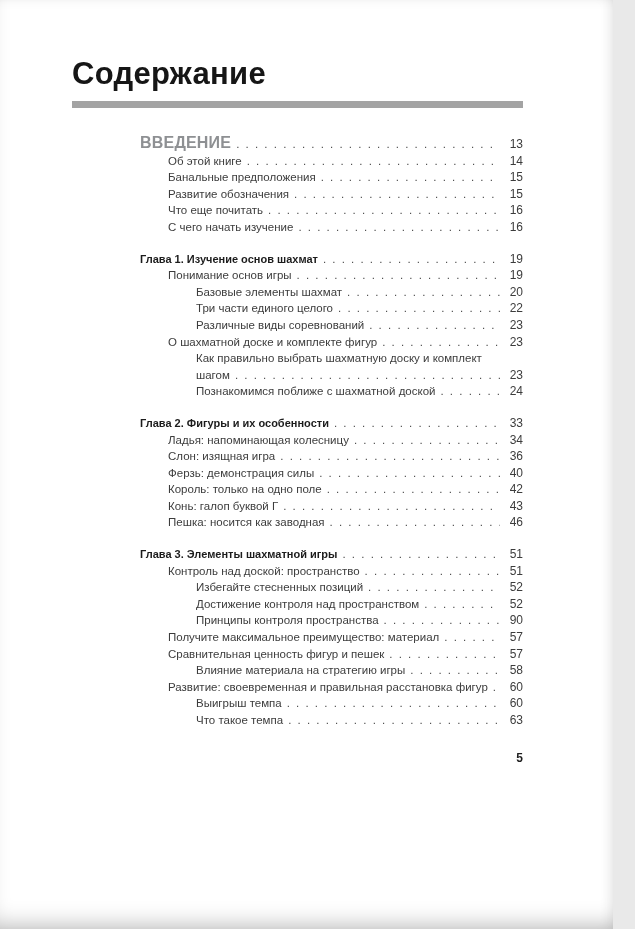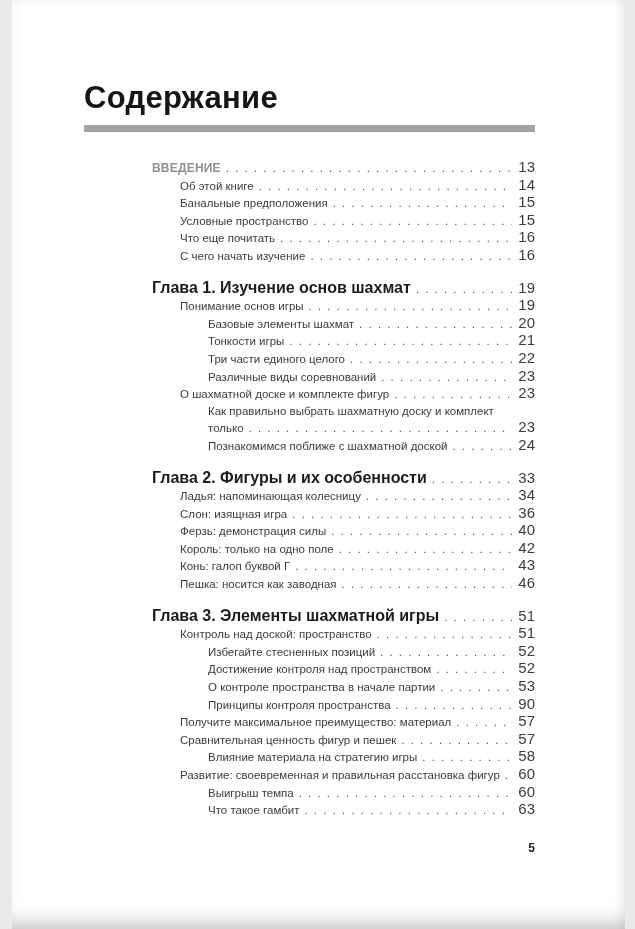--- a/index.html
+++ b/index.html
@@ -5,26 +5,25 @@
   * { margin: 0; padding: 0; box-sizing: border-box; }
   html, body { background: #e9e9e9; }
   body { font-family: "Liberation Sans", sans-serif; }
 
   .page {
     width: 613px;
     height: 929px;
     background: #ffffff;
     position: relative;
     color: #3c3c3c;
-    padding: 80px 90px 0 72px;
+    padding: 56px 90px 0 72px;
     box-shadow:
       inset 0 -18px 24px -16px rgba(0,0,0,0.30),
       inset -10px 0 16px -12px rgba(0,0,0,0.14),
       inset 0 10px 14px -13px rgba(0,0,0,0.10);
-    margin-left: 12px;
   }
 
   .page-title {
     font-size: 31px;
     font-weight: bold;
     letter-spacing: 0.3px;
     color: #161616;
     font-family: "Liberation Sans", sans-serif;
   }
 
@@ -49,27 +48,27 @@
   .toc-row.gap { margin-top: 15px; }
 
   .level-2 { padding-left: 28px; }
   .level-3 { padding-left: 56px; }
 
   .toc-title { white-space: nowrap; }
 
   .style-section .toc-title {
     font-weight: bold;
     color: #8e9093;
-    font-size: 12px;
+    font-size: 16px;
     letter-spacing: 0.2px;
   }
   .style-chapter .toc-title {
     font-weight: bold;
     color: #1c1c1c;
-    font-size: 16px;
+    font-size: 11px;
   }
 
   .toc-dots {
     flex: 1;
     overflow: hidden;
     white-space: nowrap;
     margin: 0 3px 0 5px;
     color: #4a4a4a;
     font-size: 11.5px;
     font-weight: normal;
@@ -77,21 +76,21 @@
   .toc-dots::after {
     content: ". . . . . . . . . . . . . . . . . . . . . . . . . . . . . . . . . . . . . . . . . . . . . . . . . . . . . . . . . . . . . . . . . . . . . . . . . . . .";
     letter-spacing: 1.5px;
   }
 
   .toc-page {
     min-width: 20px;
     text-align: right;
     color: #3c3c3c;
     font-weight: normal;
-    font-size: 15px;
+    font-size: 12px;
   }
 
   .footer {
     margin-top: 22px;
     text-align: right;
     font-weight: bold;
     font-size: 12px;
     color: #1f1f1f;
   }
 </style>
@@ -112,21 +111,21 @@
         <span class="toc-title">Об этой книге</span>
         <span class="toc-dots"></span>
         <span class="toc-page">14</span>
       </div>
       <div class="toc-row level-2 style-plain">
         <span class="toc-title">Банальные предположения</span>
         <span class="toc-dots"></span>
         <span class="toc-page">15</span>
       </div>
       <div class="toc-row level-2 style-plain">
-        <span class="toc-title">Условные пространство</span>
+        <span class="toc-title">Развитие обозначения</span>
         <span class="toc-dots"></span>
         <span class="toc-page">15</span>
       </div>
       <div class="toc-row level-2 style-plain">
         <span class="toc-title">Что еще почитать</span>
         <span class="toc-dots"></span>
         <span class="toc-page">16</span>
       </div>
       <div class="toc-row level-2 style-plain">
         <span class="toc-title">С чего начать изучение</span>
@@ -142,44 +141,39 @@
         <span class="toc-title">Понимание основ игры</span>
         <span class="toc-dots"></span>
         <span class="toc-page">19</span>
       </div>
       <div class="toc-row level-3 style-plain">
         <span class="toc-title">Базовые элементы шахмат</span>
         <span class="toc-dots"></span>
         <span class="toc-page">20</span>
       </div>
       <div class="toc-row level-3 style-plain">
-        <span class="toc-title">Тонкости игры</span>
-        <span class="toc-dots"></span>
-        <span class="toc-page">21</span>
-      </div>
-      <div class="toc-row level-3 style-plain">
         <span class="toc-title">Три части единого целого</span>
         <span class="toc-dots"></span>
         <span class="toc-page">22</span>
       </div>
       <div class="toc-row level-3 style-plain">
         <span class="toc-title">Различные виды соревнований</span>
         <span class="toc-dots"></span>
         <span class="toc-page">23</span>
       </div>
       <div class="toc-row level-2 style-plain">
         <span class="toc-title">О шахматной доске и комплекте фигур</span>
         <span class="toc-dots"></span>
         <span class="toc-page">23</span>
       </div>
       <div class="toc-row level-3 style-plain">
         <span class="toc-title">Как правильно выбрать шахматную доску и комплект</span>
       </div>
       <div class="toc-row level-3 style-plain">
-        <span class="toc-title">только</span>
+        <span class="toc-title">шагом</span>
         <span class="toc-dots"></span>
         <span class="toc-page">23</span>
       </div>
       <div class="toc-row level-3 style-plain">
         <span class="toc-title">Познакомимся поближе с шахматной доской</span>
         <span class="toc-dots"></span>
         <span class="toc-page">24</span>
       </div>
       <div class="toc-row level-1 style-chapter gap">
         <span class="toc-title">Глава 2. Фигуры и их особенности</span>
@@ -230,25 +224,20 @@
         <span class="toc-title">Избегайте стесненных позиций</span>
         <span class="toc-dots"></span>
         <span class="toc-page">52</span>
       </div>
       <div class="toc-row level-3 style-plain">
         <span class="toc-title">Достижение контроля над пространством</span>
         <span class="toc-dots"></span>
         <span class="toc-page">52</span>
       </div>
       <div class="toc-row level-3 style-plain">
-        <span class="toc-title">О контроле пространства в начале партии</span>
-        <span class="toc-dots"></span>
-        <span class="toc-page">53</span>
-      </div>
-      <div class="toc-row level-3 style-plain">
         <span class="toc-title">Принципы контроля пространства</span>
         <span class="toc-dots"></span>
         <span class="toc-page">90</span>
       </div>
       <div class="toc-row level-2 style-plain">
         <span class="toc-title">Получите максимальное преимущество: материал</span>
         <span class="toc-dots"></span>
         <span class="toc-page">57</span>
       </div>
       <div class="toc-row level-2 style-plain">
@@ -265,21 +254,21 @@
         <span class="toc-title">Развитие: своевременная и правильная расстановка фигур</span>
         <span class="toc-dots"></span>
         <span class="toc-page">60</span>
       </div>
       <div class="toc-row level-3 style-plain">
         <span class="toc-title">Выигрыш темпа</span>
         <span class="toc-dots"></span>
         <span class="toc-page">60</span>
       </div>
       <div class="toc-row level-3 style-plain">
-        <span class="toc-title">Что такое гамбит</span>
+        <span class="toc-title">Что такое темпа</span>
         <span class="toc-dots"></span>
         <span class="toc-page">63</span>
       </div>
     </div>
 
   <div class="footer">
     <span>5</span>
   </div>
 </div>
 

